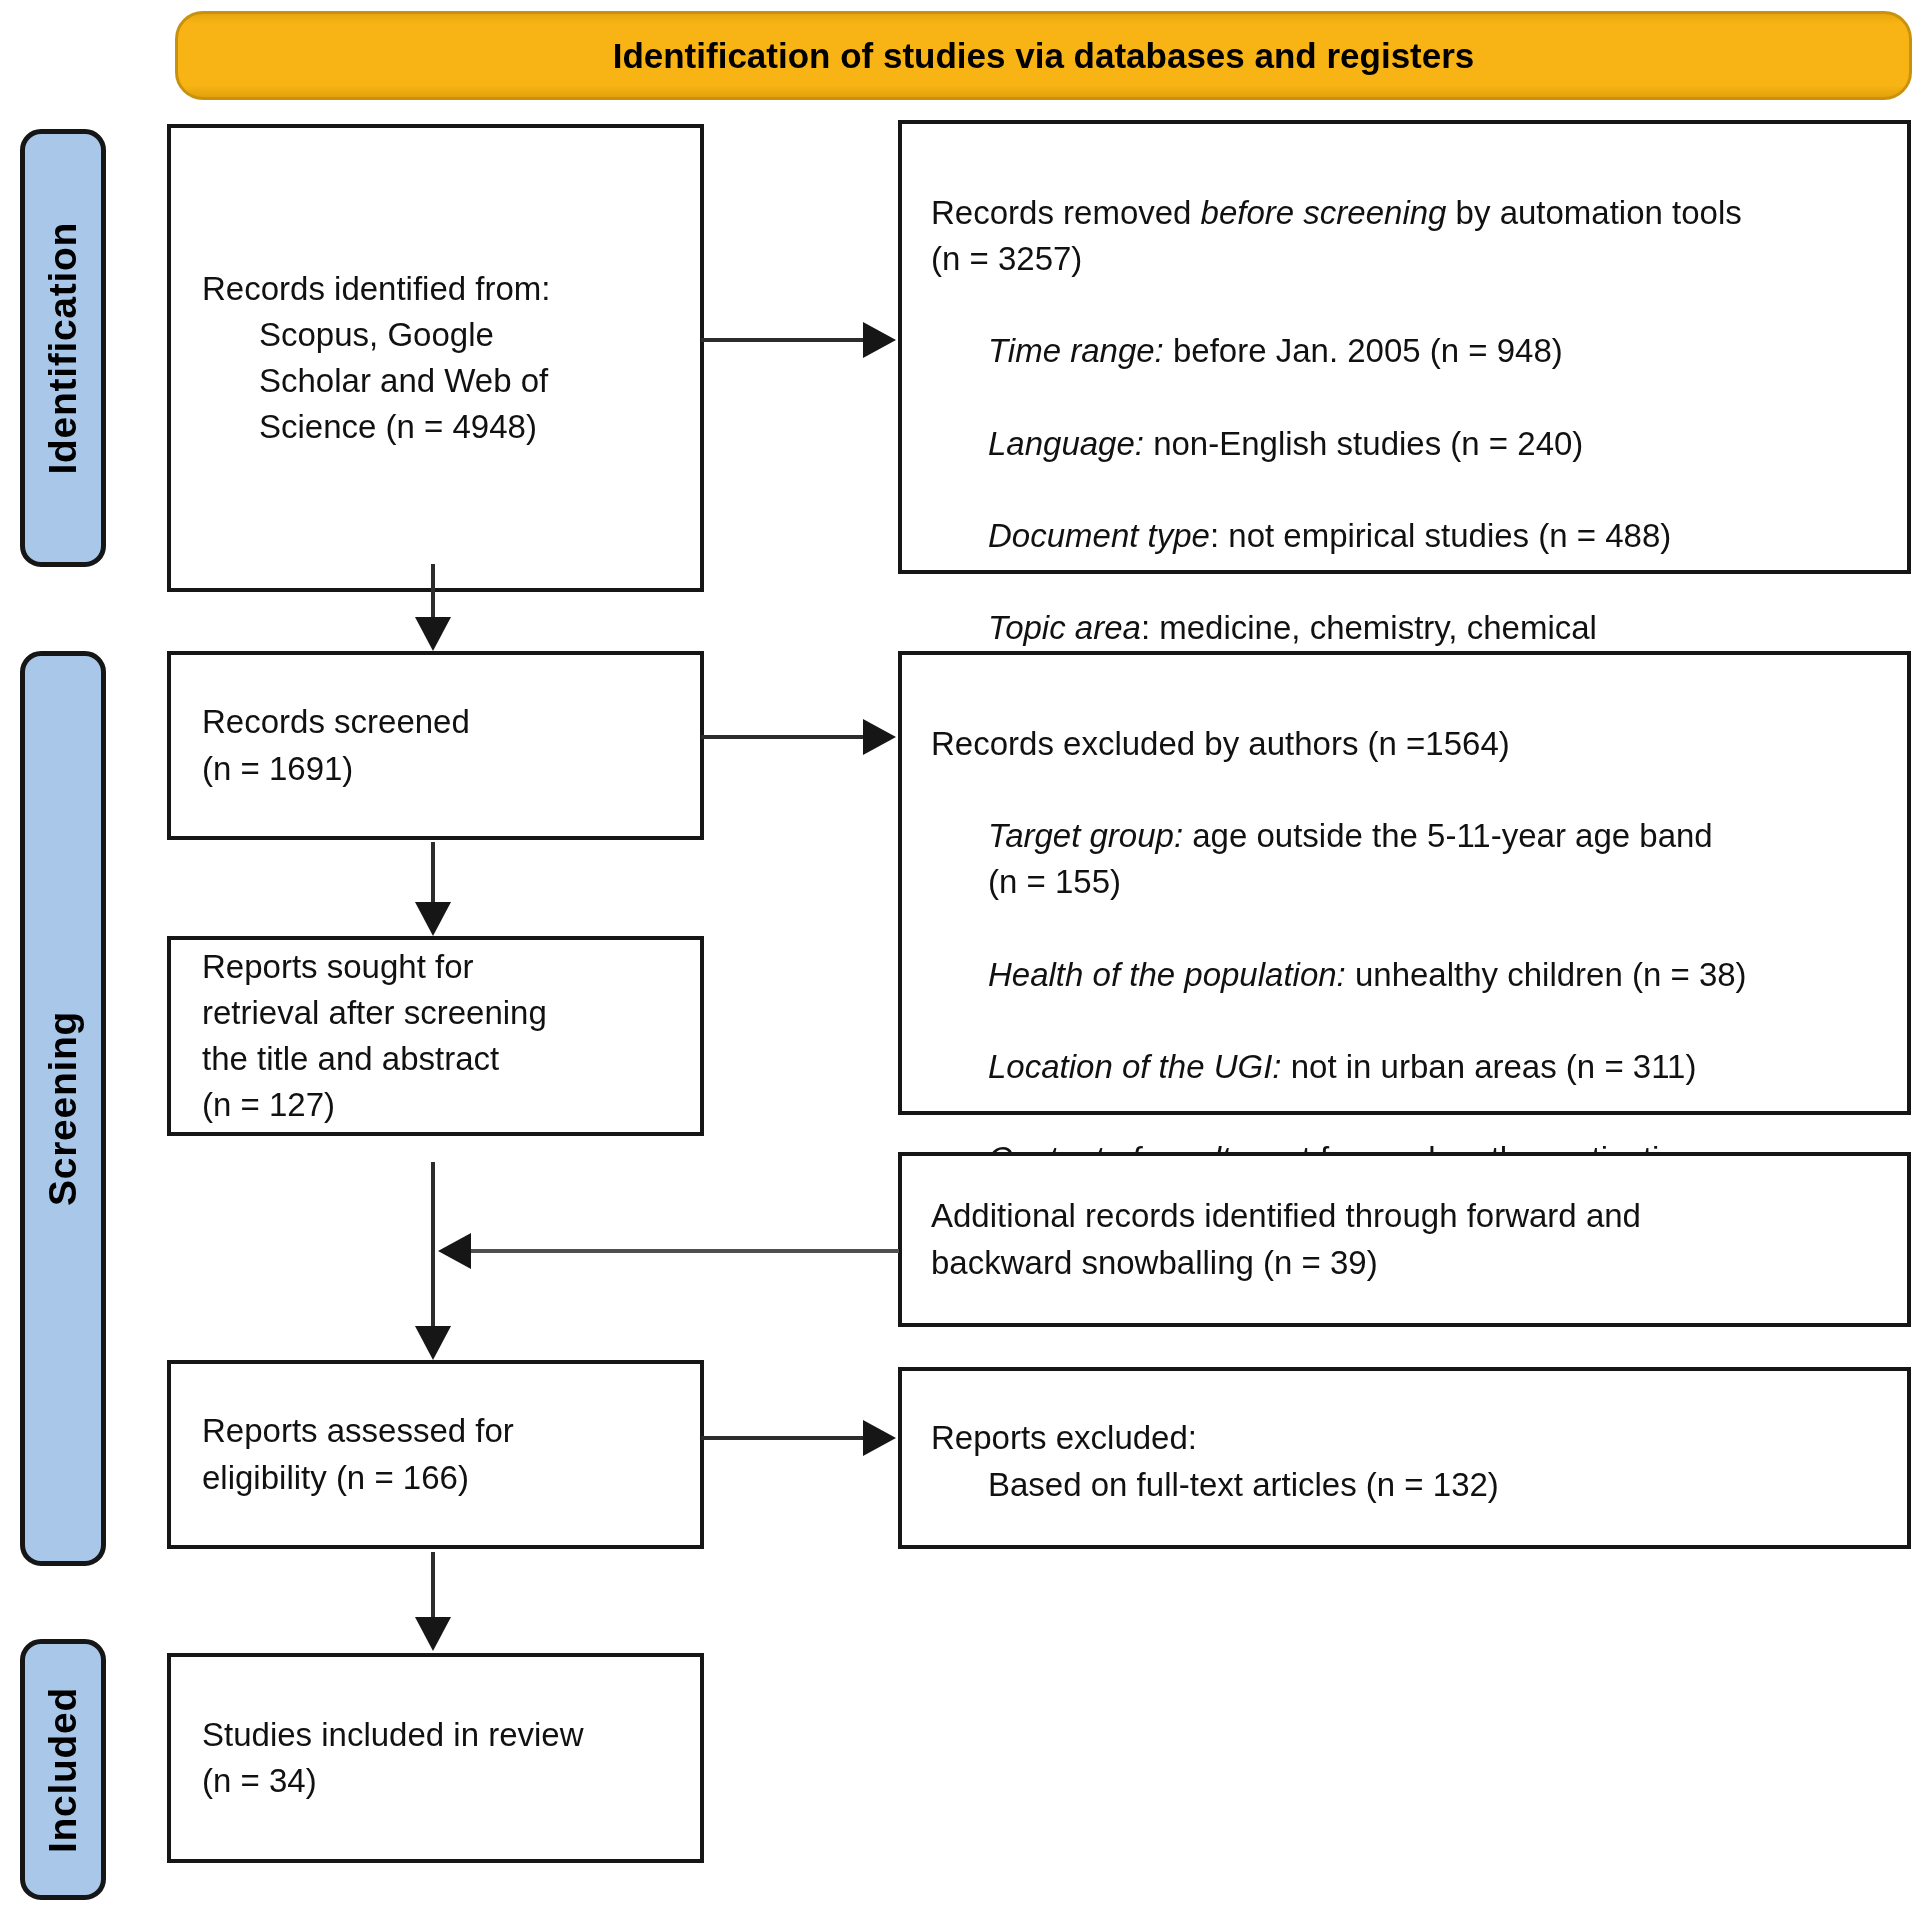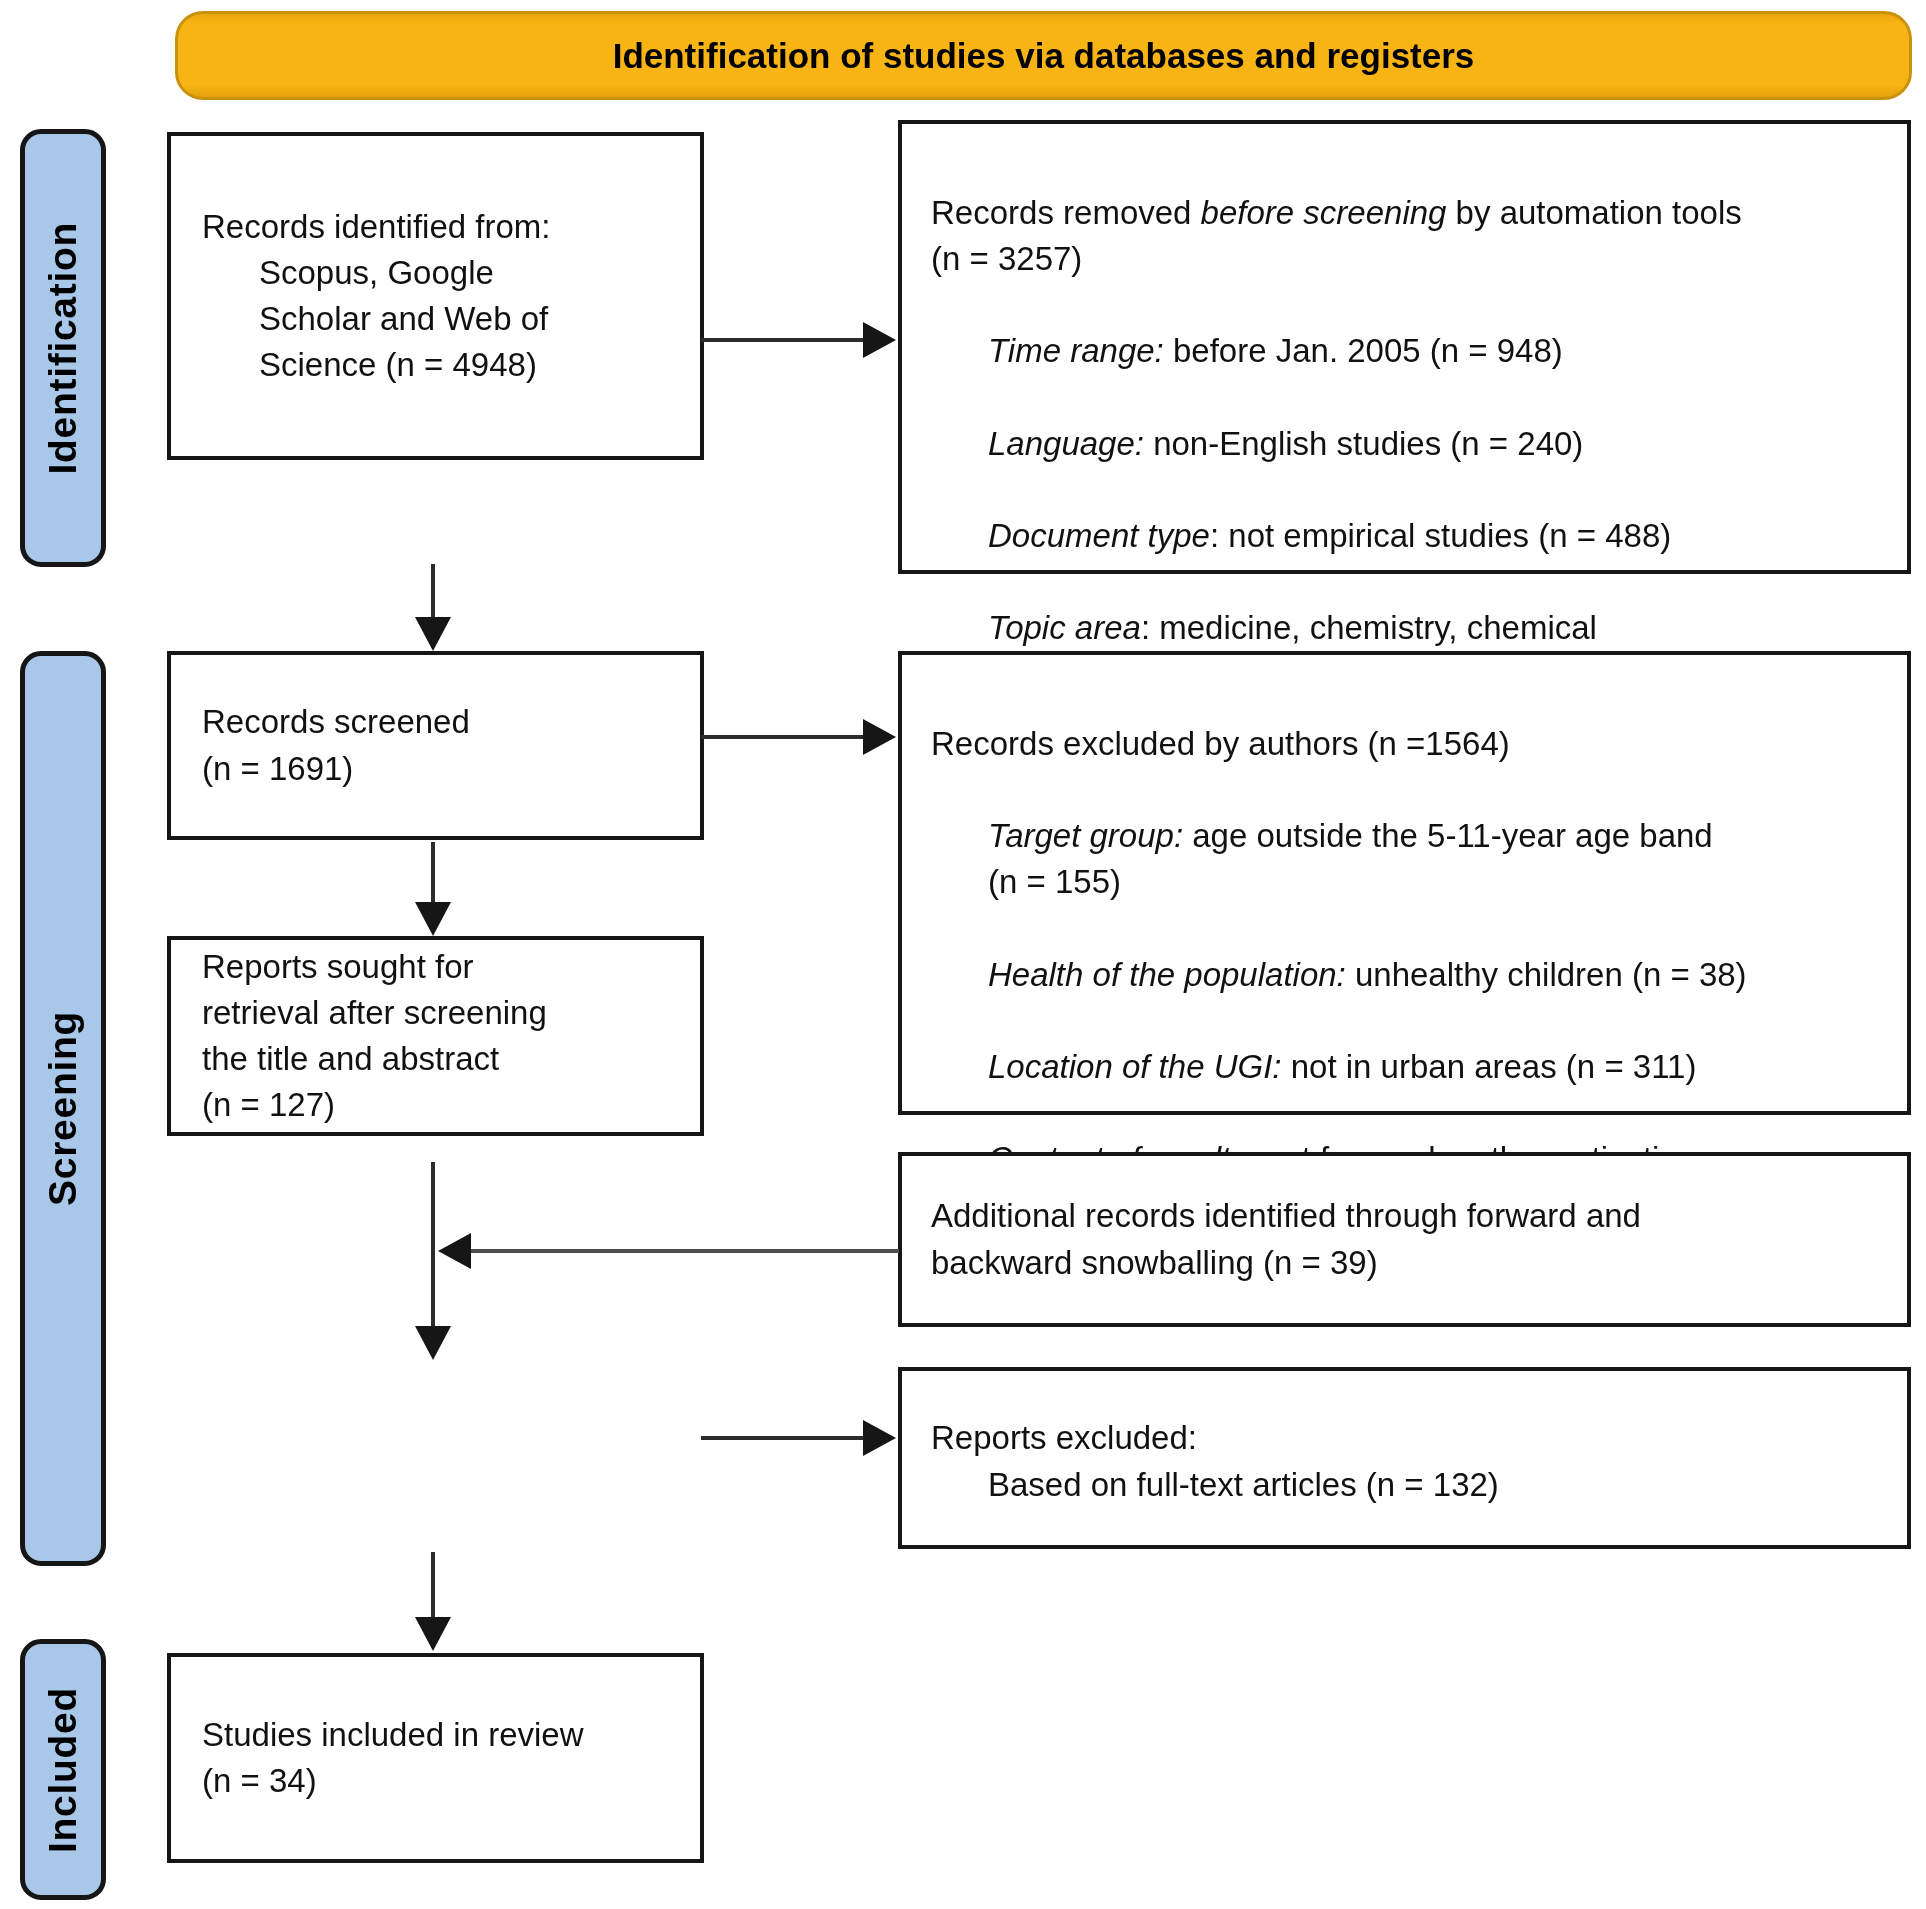--- a/index.html
+++ b/index.html
@@ -79,39 +79,43 @@
   <div class="abs stage" style="top:129px; height:438px;">
     <span class="vtext">Identification</span>
   </div>
   <div class="abs stage" style="top:651px; height:915px;">
     <span class="vtext">Screening</span>
   </div>
   <div class="abs stage" style="top:1639px; height:261px;">
     <span class="vtext">Included</span>
   </div>
 
-  <div class="abs fbox leftcol" style="top:132px; height:328px;">
+  <div class="abs fbox leftcol" style="top:124px; height:468px;">
     <div>Records identified from:</div>
     <div class="indent">Scopus, Google
 Scholar and Web of
 Science (n = 4948)</div>
   </div>
 
   <div class="abs fbox leftcol" style="top:651px; height:189px;">
     <div>Records screened
 (n = 1691)</div>
   </div>
 
   <div class="abs fbox leftcol" style="top:936px; height:200px;">
     <div>Reports sought for
 retrieval after screening
 the title and abstract
 (n = 127)</div>
   </div>
 
+  <div class="abs fbox leftcol" style="top:1360px; height:189px;">
+    <div>Reports assessed for
+eligibility (n = 166)</div>
+  </div>
 
   <div class="abs fbox leftcol" style="top:1653px; height:210px;">
     <div>Studies included in review
 (n = 34)</div>
   </div>
 
   <div class="abs fbox rightcol" style="top:120px; height:454px;">
     <div><span>Records removed </span><span class="ital">before screening</span><span> by automation tools
 (n = 3257)</span></div>
     <div class="indent"><span class="ital">Time range:</span><span> before Jan. 2005 (n = 948)</span></div>

